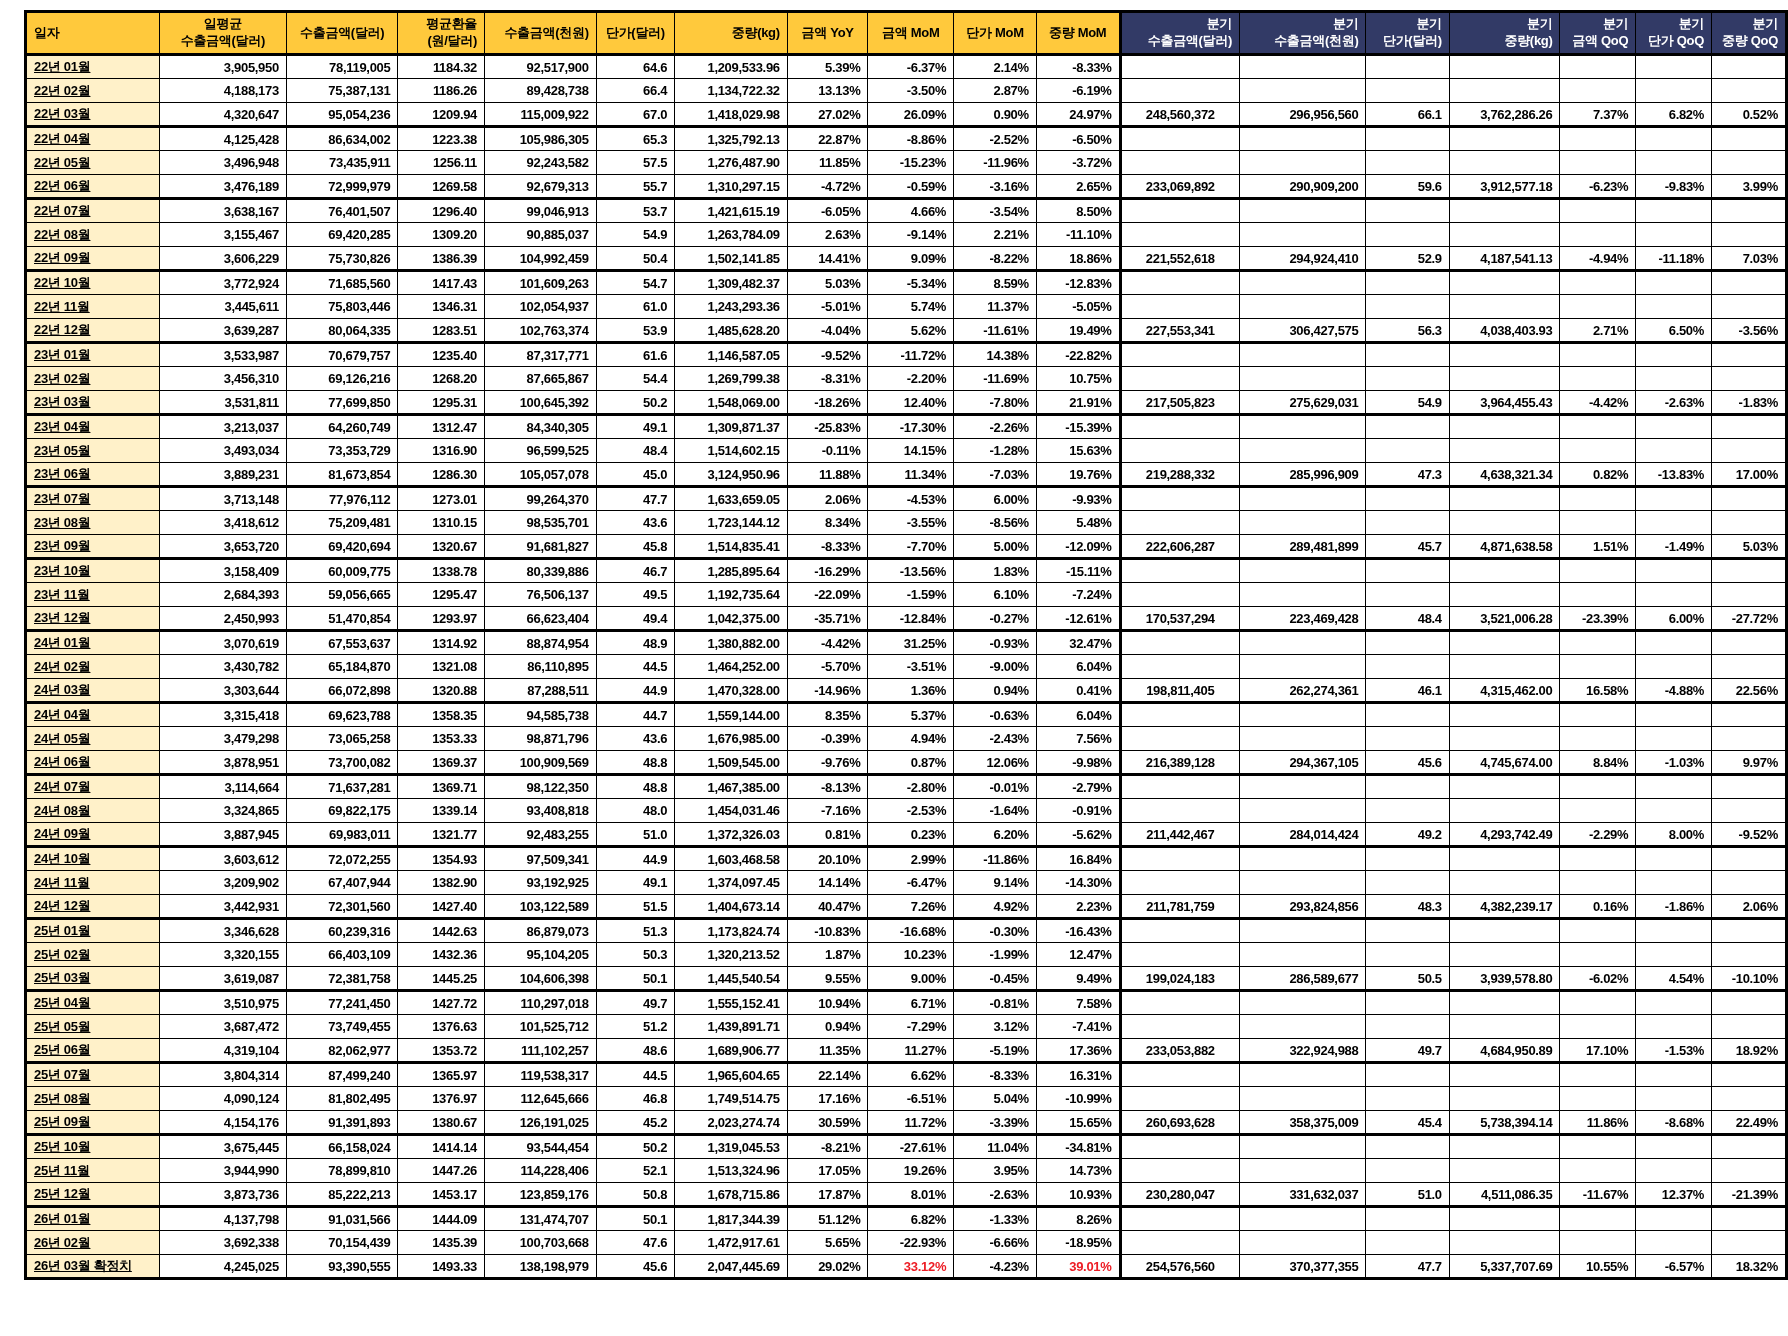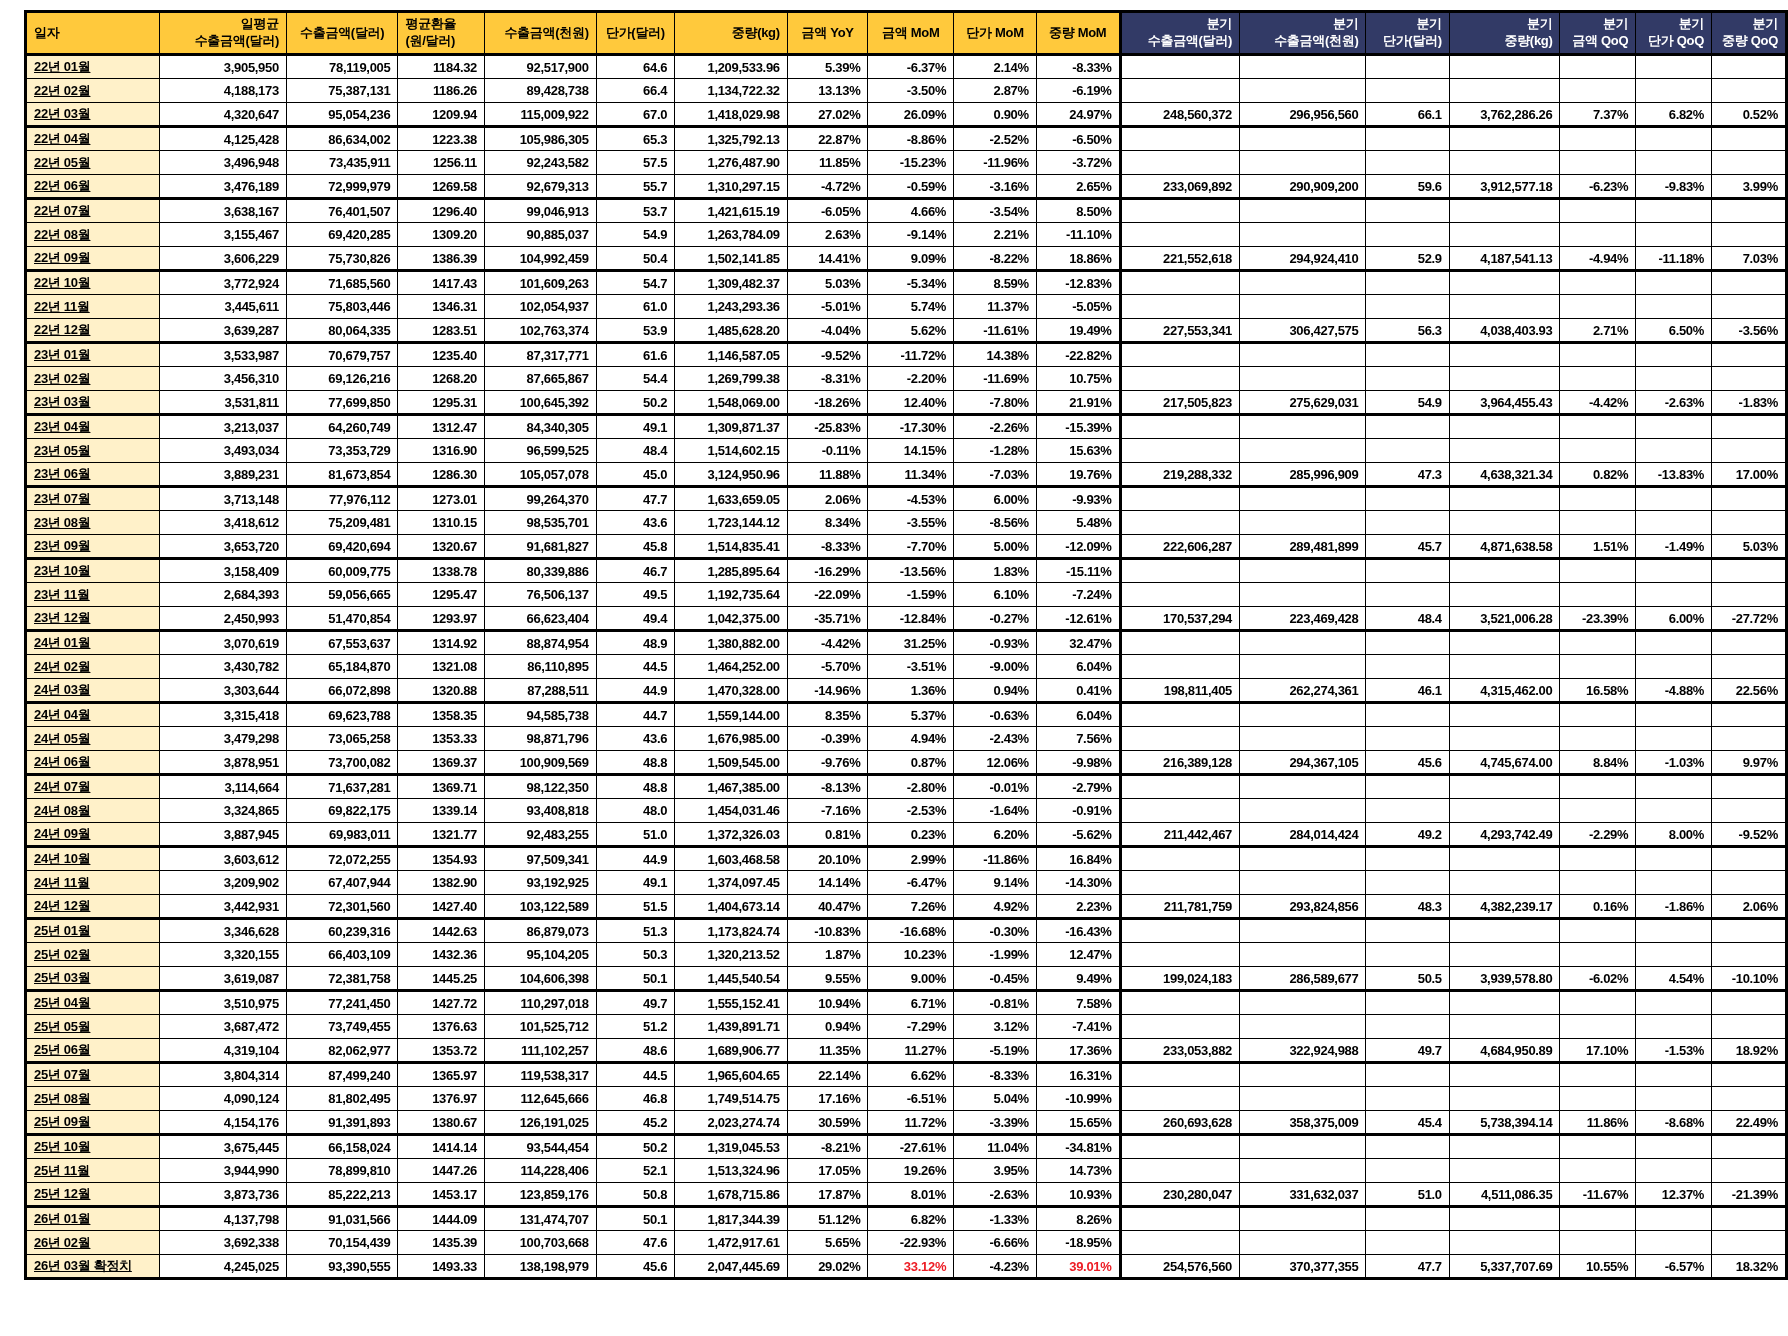--- a/index.html
+++ b/index.html
@@ -46,21 +46,21 @@
     text-align:right;
     background:#ffffff;
     border-bottom:1px solid var(--grid);
   }
   tbody td.c-date{
     background:var(--datebg);
     text-align:left;
     text-decoration:underline;
   }
   tbody tr.qend td{border-bottom:3px solid var(--grid);}
-  th.qsep,td.qsep{border-left:3px solid var(--grid);}
+  th.qsep,td.qsep{border-left:3px solid var(--grid);text-align:center;}
   td.neg-red{color:var(--red);}
 </style>
 </head>
 <body>
 
 <div class="sheet">
   <table>
     <colgroup>
         <col style="width: 134px;">
         <col style="width: 128px;">
@@ -77,24 +77,24 @@
         <col style="width: 127px;">
         <col style="width: 84px;">
         <col style="width: 111px;">
         <col style="width: 76px;">
         <col style="width: 76px;">
         <col style="width: 75px;">
       </colgroup>
     <thead>
       <tr>
           <th class="gold" style="text-align: left;">일자</th>
-          <th class="gold" style="text-align: right;">일평균
+          <th class="gold" style="text-align: center;">일평균
 수출금액(달러)</th>
           <th class="gold" style="text-align: center;">수출금액(달러)</th>
-          <th class="gold" style="text-align: left;">평균환율
+          <th class="gold" style="text-align: right;">평균환율
 (원/달러)</th>
           <th class="gold" style="text-align: right;">수출금액(천원)</th>
           <th class="gold" style="text-align: center;">단가(달러)</th>
           <th class="gold" style="text-align: right;">중량(kg)</th>
           <th class="gold" style="text-align: center;">금액 YoY</th>
           <th class="gold" style="text-align: center;">금액 MoM</th>
           <th class="gold" style="text-align: center;">단가 MoM</th>
           <th class="gold" style="text-align: center;">중량 MoM</th>
           <th class="navy qsep" style="text-align: right;">분기
 수출금액(달러)</th>

